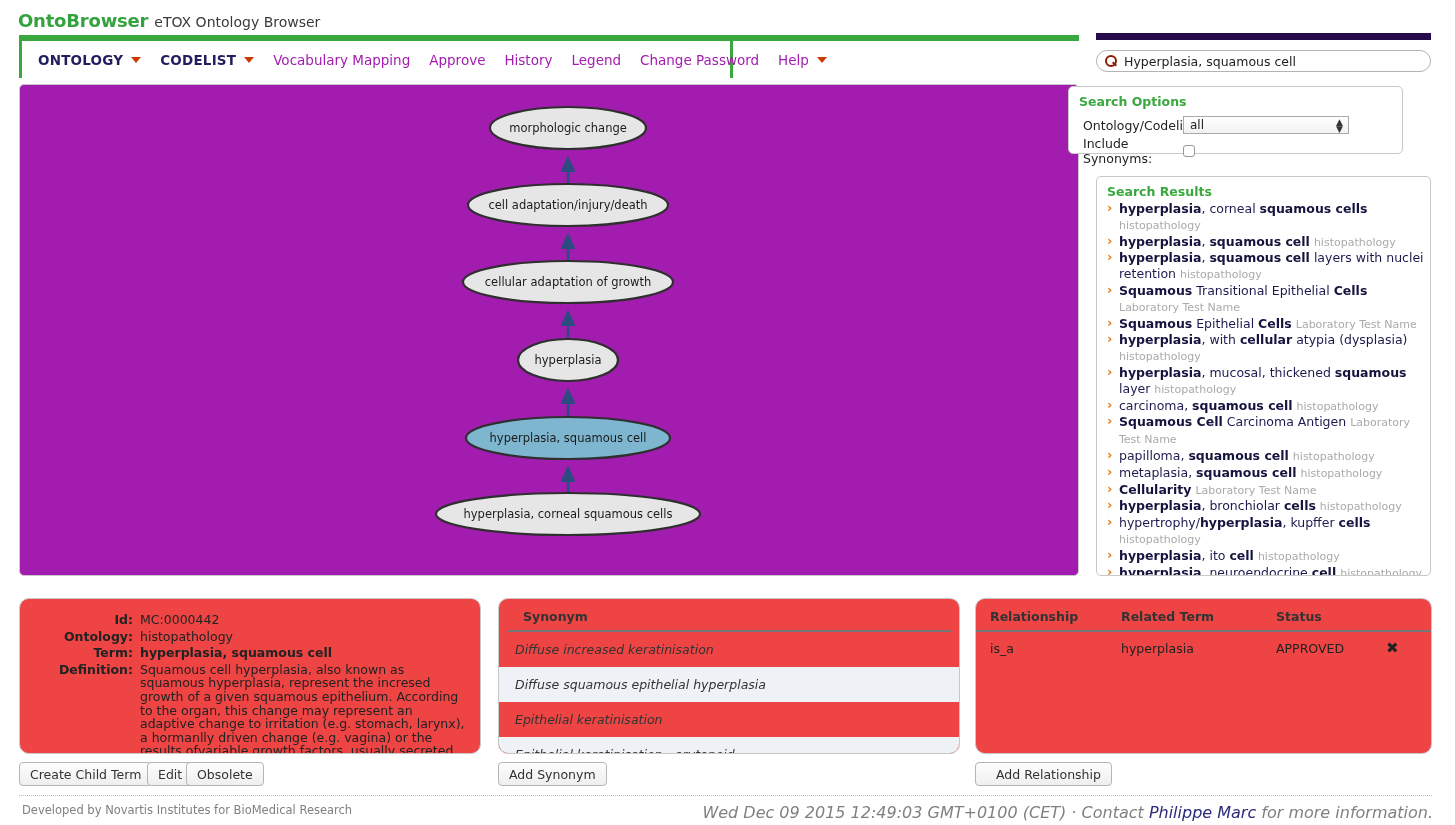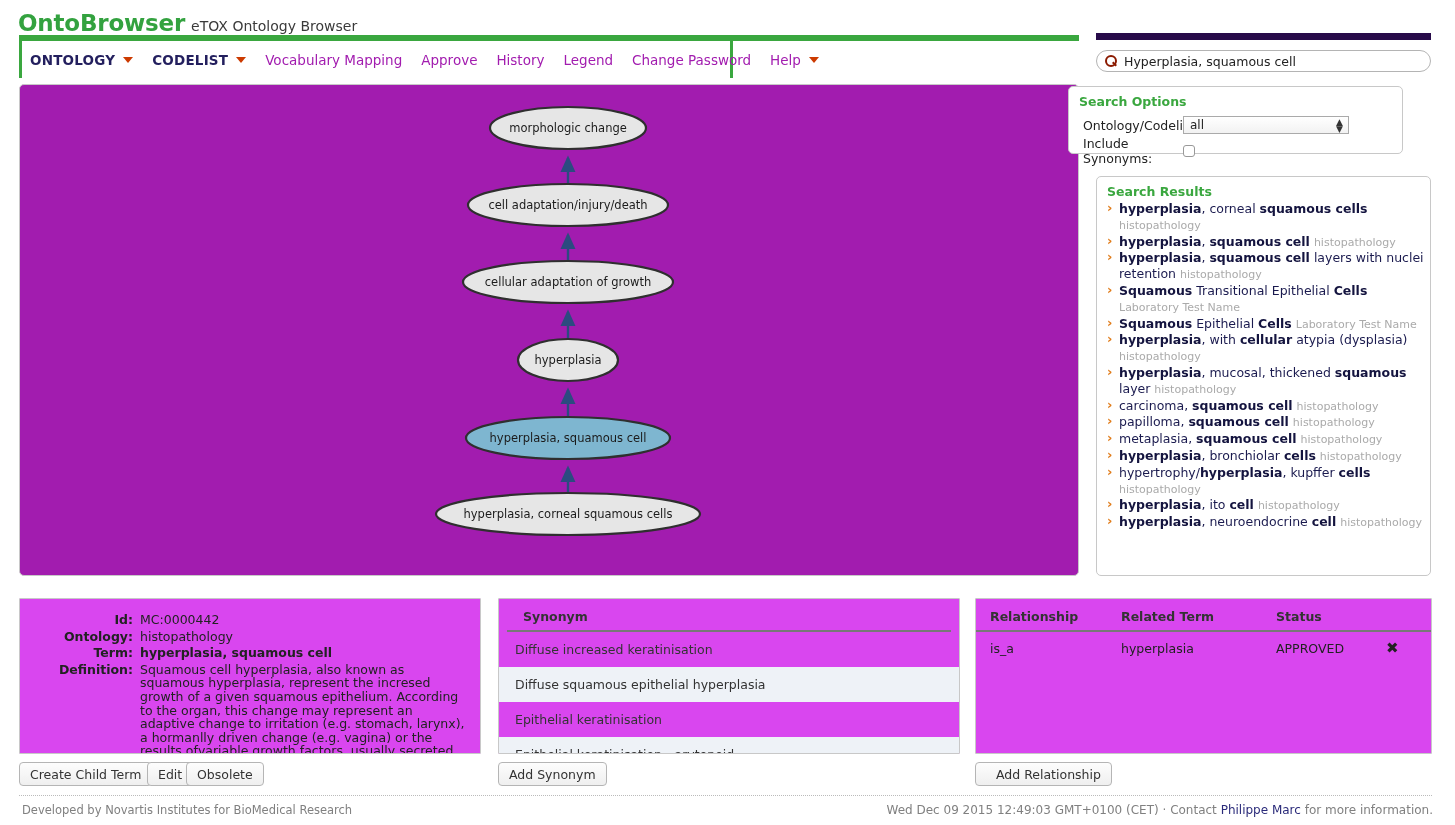--- a/index.html
+++ b/index.html
@@ -9,40 +9,40 @@
     background: #ffffff;
     font-family: "DejaVu Sans", "Liberation Sans", sans-serif;
     overflow: hidden;
   }
   .page { position: relative; width: 1455px; height: 825px; }
 
   
   .header { position: absolute; left: 0; top: 0; width: 1455px; height: 42px; }
   .brand { position: absolute; left: 18px; top: 10px; white-space: nowrap; }
   .brand-name {
-    font-size: 23px; font-weight: bold; color: #33a23f; letter-spacing: -0.2px;
+    font-size: 18px; font-weight: bold; color: #33a23f; letter-spacing: -0.2px;
   }
   .brand-sub { font-size: 14px; color: #3a3a3a; margin-left: 6px; }
 
   .greenbar {
     position: absolute; left: 19px; top: 35px; width: 1060px; height: 6px;
     background: #3aa73f;
   }
   .purplebar {
     position: absolute; left: 1096px; top: 33px; width: 335px; height: 7px;
     background: #280b4a;
   }
 
   
   .navwrap {
     position: absolute; left: 19px; top: 41px; width: 714px; height: 37px;
     border-left: 3px solid #3aa73f; border-right: 3px solid #3aa73f;
     background: #fff;
   }
-  .nav { display: flex; align-items: center; height: 37px; padding-left: 8px; }
+  .nav { display: flex; align-items: center; height: 37px; padding-left: 16px; }
   .nav-item {
     font-size: 13.5px; color: #a21caf; white-space: nowrap;
     margin-right: 19px; cursor: pointer; display: flex; align-items: center;
   }
   .nav-item.bold { font-weight: bold; letter-spacing: 0.2px; color: #231f5e; }
   .caret {
     display: inline-block; margin-left: 8px;
     width: 0; height: 0;
     border-left: 5px solid transparent; border-right: 5px solid transparent;
     border-top: 6px solid #cc3a00;
@@ -113,37 +113,37 @@
     padding-left: 14px; position: relative; cursor: pointer;
   }
   .res-item::before {
     content: "\203A"; position: absolute; left: 2px; top: -1px;
     color: #e07b18; font-weight: bold; font-size: 13px;
   }
   .res-item b { font-weight: bold; color: #14143f; }
   .res-src { color: #aaaaaa; font-size: 11px; font-weight: normal; }
 
   
-  .bp { position: absolute; border: 1px solid #c8c8c8; border-radius: 1px; background: #d946ef; overflow: hidden; }
+  .bp { position: absolute; border: 1px solid #c8c8c8; border-radius: 10px; background: #ef4444; overflow: hidden; }
   .bp-left   { left: 19px;  top: 598px; width: 462px; height: 156px; }
   .bp-mid    { left: 498px; top: 598px; width: 462px; height: 156px; }
   .bp-right  { left: 975px; top: 598px; width: 457px; height: 156px; }
 
   .detail-tbl { font-size: 12.5px; color: #222; margin: 12px 0 0 0; width: 100%; }
   .detail-tbl td { vertical-align: top; padding: 0 0 1px 0; line-height: 13.6px; }
   .detail-lbl { text-align: right; font-weight: bold; width: 116px; padding-right: 5px !important; white-space: nowrap; }
   .detail-val { padding-right: 10px !important; }
   .detail-val.bold { font-weight: bold; }
 
   .syn-head {
     font-size: 12.5px; font-weight: bold; color: #333;
     padding: 10px 0 6px 16px; border-bottom: 2px solid #777; margin: 0 8px;
   }
   .syn-row {
-    font-size: 12.5px; color: #333; padding: 10px 0 10px 16px;
+    font-size: 12.5px; color: #333; padding: 10px 0 10px 16px; font-style: italic;
   }
   .syn-row.alt { background: #eef2f7; }
 
   .rel-tbl { width: 100%; border-collapse: collapse; font-size: 12.5px; margin-top: 10px; }
   .rel-tbl th {
     text-align: left; font-weight: bold; color: #333; font-size: 12.5px;
     border-bottom: 2px solid #777; padding: 0 0 6px 0;
   }
   .rel-tbl td { color: #222; padding: 7px 0 0 0; }
   .rel-c1 { padding-left: 14px !important; width: 145px; }
@@ -162,21 +162,21 @@
 
   
   .footer-line {
     position: absolute; left: 19px; top: 795px; width: 1413px;
     border-top: 1px dotted #bbb;
   }
   .foot-left {
     position: absolute; left: 22px; top: 803px; font-size: 11.5px; color: #808080;
   }
   .foot-right {
-    position: absolute; right: 22px; top: 803px; font-size: 12px; color: #808080; white-space: nowrap;
+    position: absolute; right: 22px; top: 803px; font-size: 16px; color: #808080; white-space: nowrap; font-style: italic;
   }
   .foot-link { color: #2b2b7a; text-decoration: none; }
 </style>
 </head>
 <body>
 
 <div class="page">
 
   <div class="header">
     <div class="brand">
@@ -285,22 +285,24 @@
     <div class="results-title">Search Results</div>
     <ul class="res-list" id="res-list">
         <li class="res-item"><b>hyperplasia</b>, corneal <b>squamous cells</b> <span class="res-src">histopathology</span></li>
         <li class="res-item"><b>hyperplasia</b>, <b>squamous cell</b> <span class="res-src">histopathology</span></li>
         <li class="res-item"><b>hyperplasia</b>, <b>squamous cell</b> layers with nuclei retention <span class="res-src">histopathology</span></li>
         <li class="res-item"><b>Squamous</b> Transitional Epithelial <b>Cells</b> <span class="res-src">Laboratory Test Name</span></li>
         <li class="res-item"><b>Squamous</b> Epithelial <b>Cells</b> <span class="res-src">Laboratory Test Name</span></li>
         <li class="res-item"><b>hyperplasia</b>, with <b>cellular</b> atypia (dysplasia) <span class="res-src">histopathology</span></li>
         <li class="res-item"><b>hyperplasia</b>, mucosal, thickened <b>squamous</b> layer <span class="res-src">histopathology</span></li>
         <li class="res-item">carcinoma, <b>squamous cell</b> <span class="res-src">histopathology</span></li>
+        <li class="res-item"><b>Squamous Cell</b> Carcinoma Antigen <span class="res-src">Laboratory Test Name</span></li>
         <li class="res-item">papilloma, <b>squamous cell</b> <span class="res-src">histopathology</span></li>
         <li class="res-item">metaplasia, <b>squamous cell</b> <span class="res-src">histopathology</span></li>
+        <li class="res-item"><b>Cellularity</b> <span class="res-src">Laboratory Test Name</span></li>
         <li class="res-item"><b>hyperplasia</b>, bronchiolar <b>cells</b> <span class="res-src">histopathology</span></li>
         <li class="res-item">hypertrophy/<b>hyperplasia</b>, kupffer <b>cells</b> <span class="res-src">histopathology</span></li>
         <li class="res-item"><b>hyperplasia</b>, ito <b>cell</b> <span class="res-src">histopathology</span></li>
         <li class="res-item"><b>hyperplasia</b>, neuroendocrine <b>cell</b> <span class="res-src">histopathology</span></li>
       </ul>
   </div>
 
   <div class="bp bp-left">
     <table class="detail-tbl">
       <tbody>

